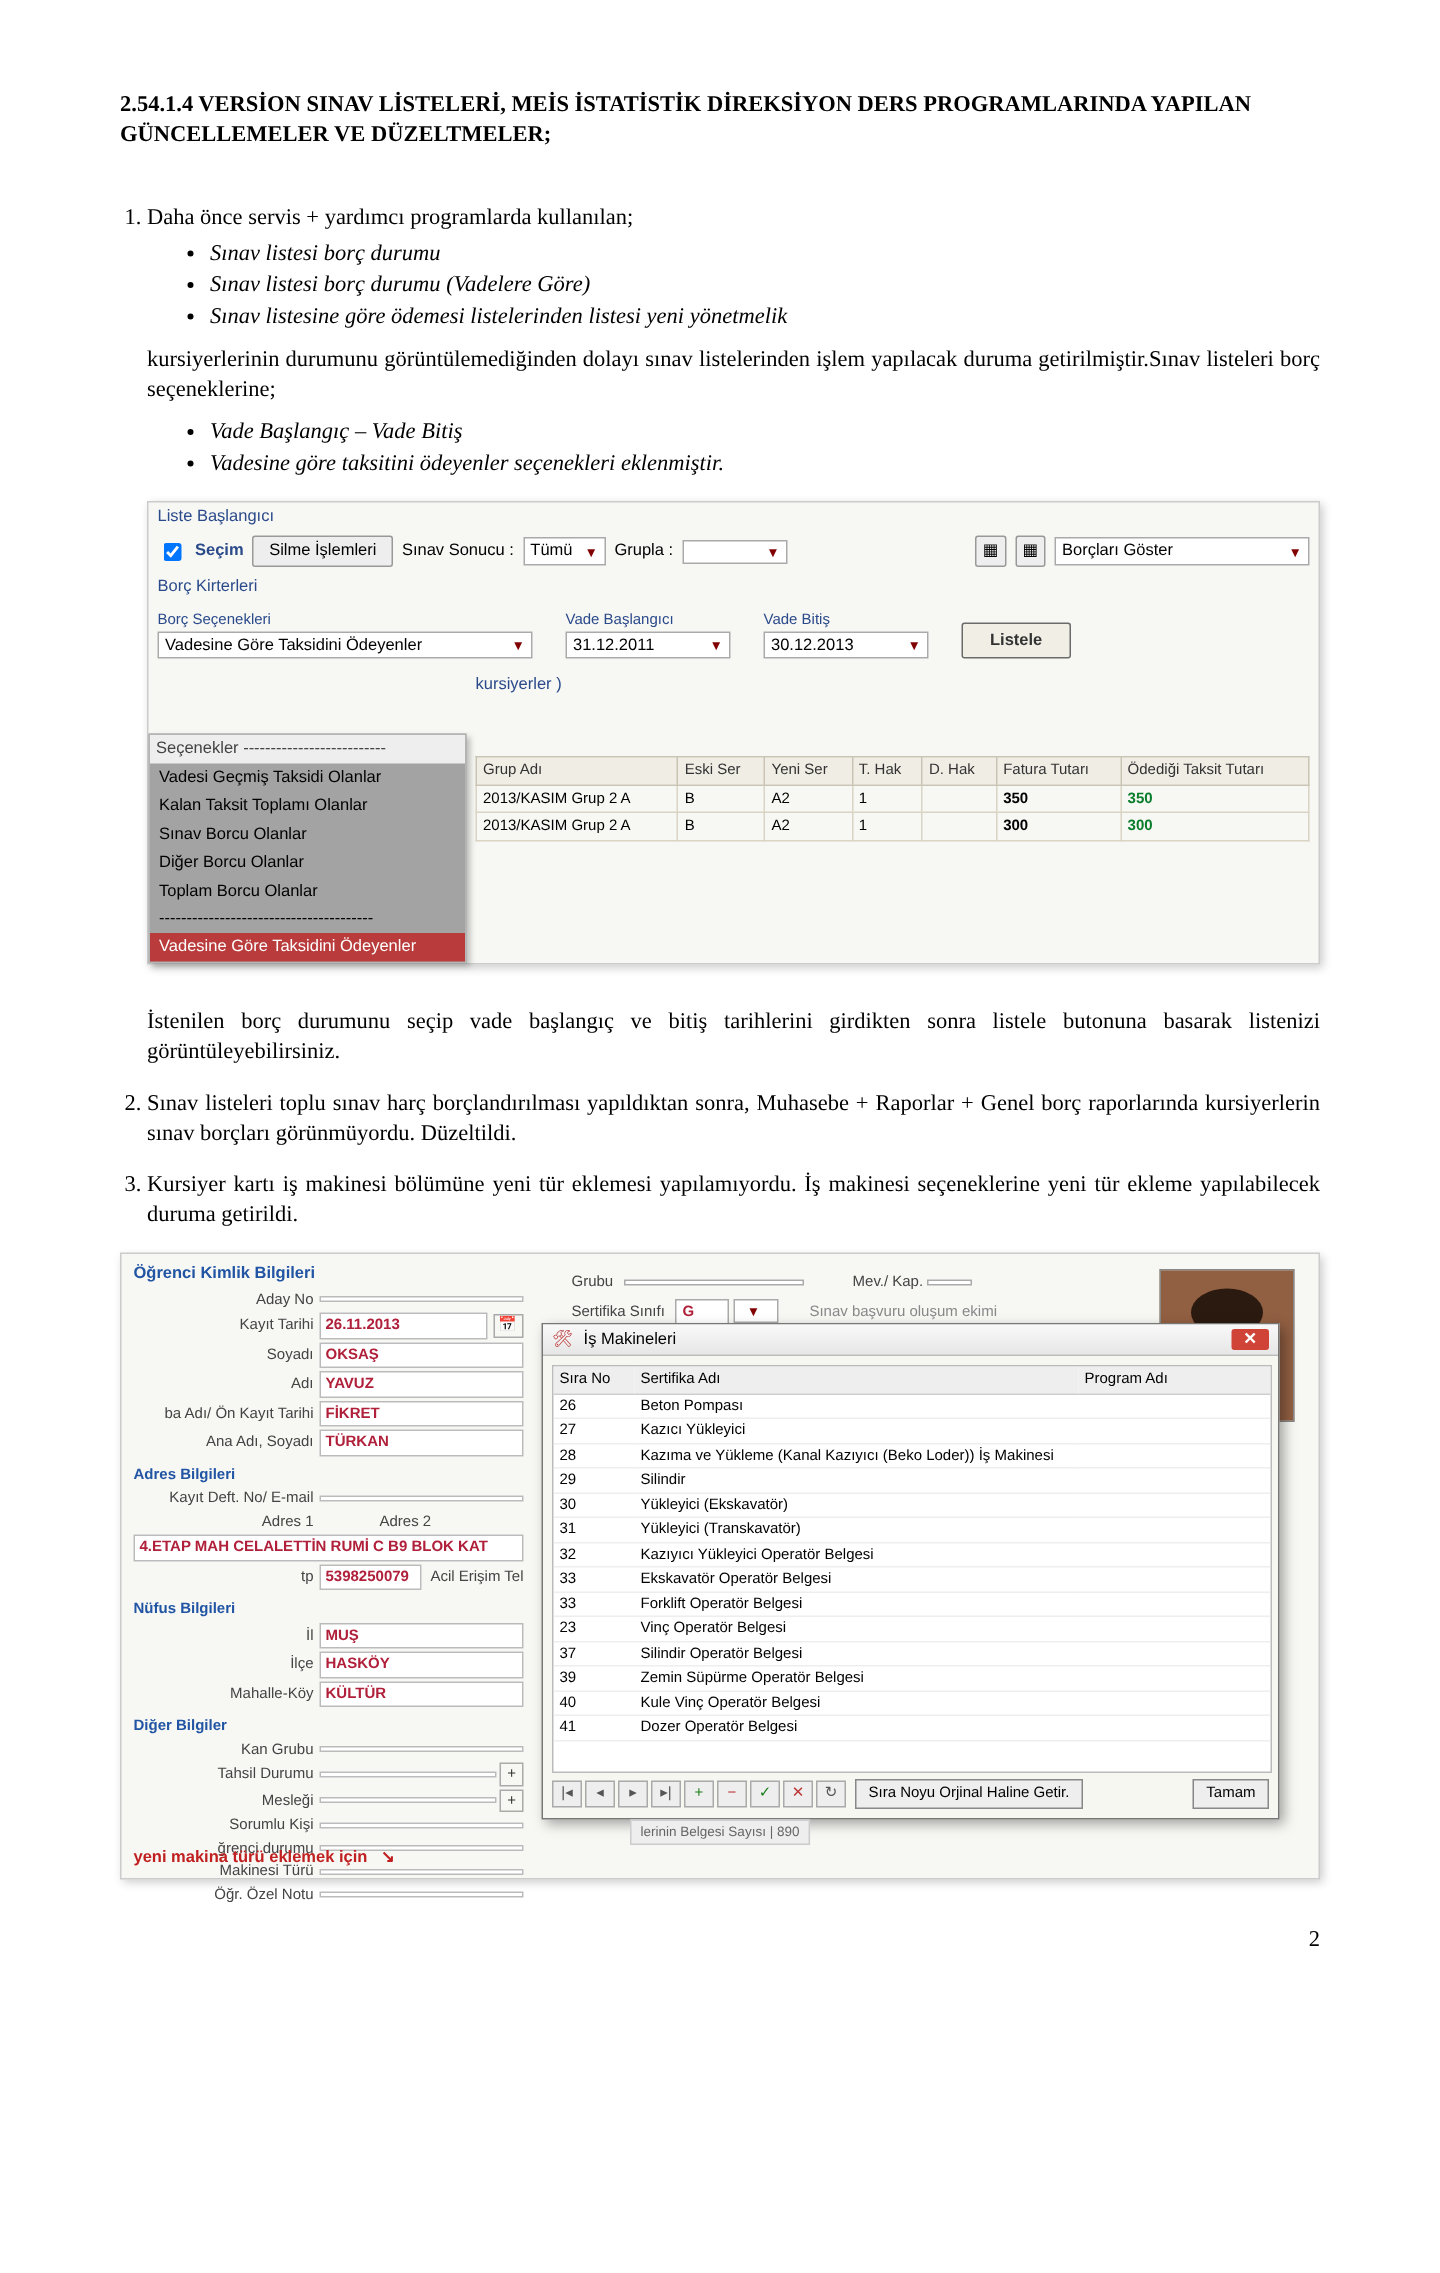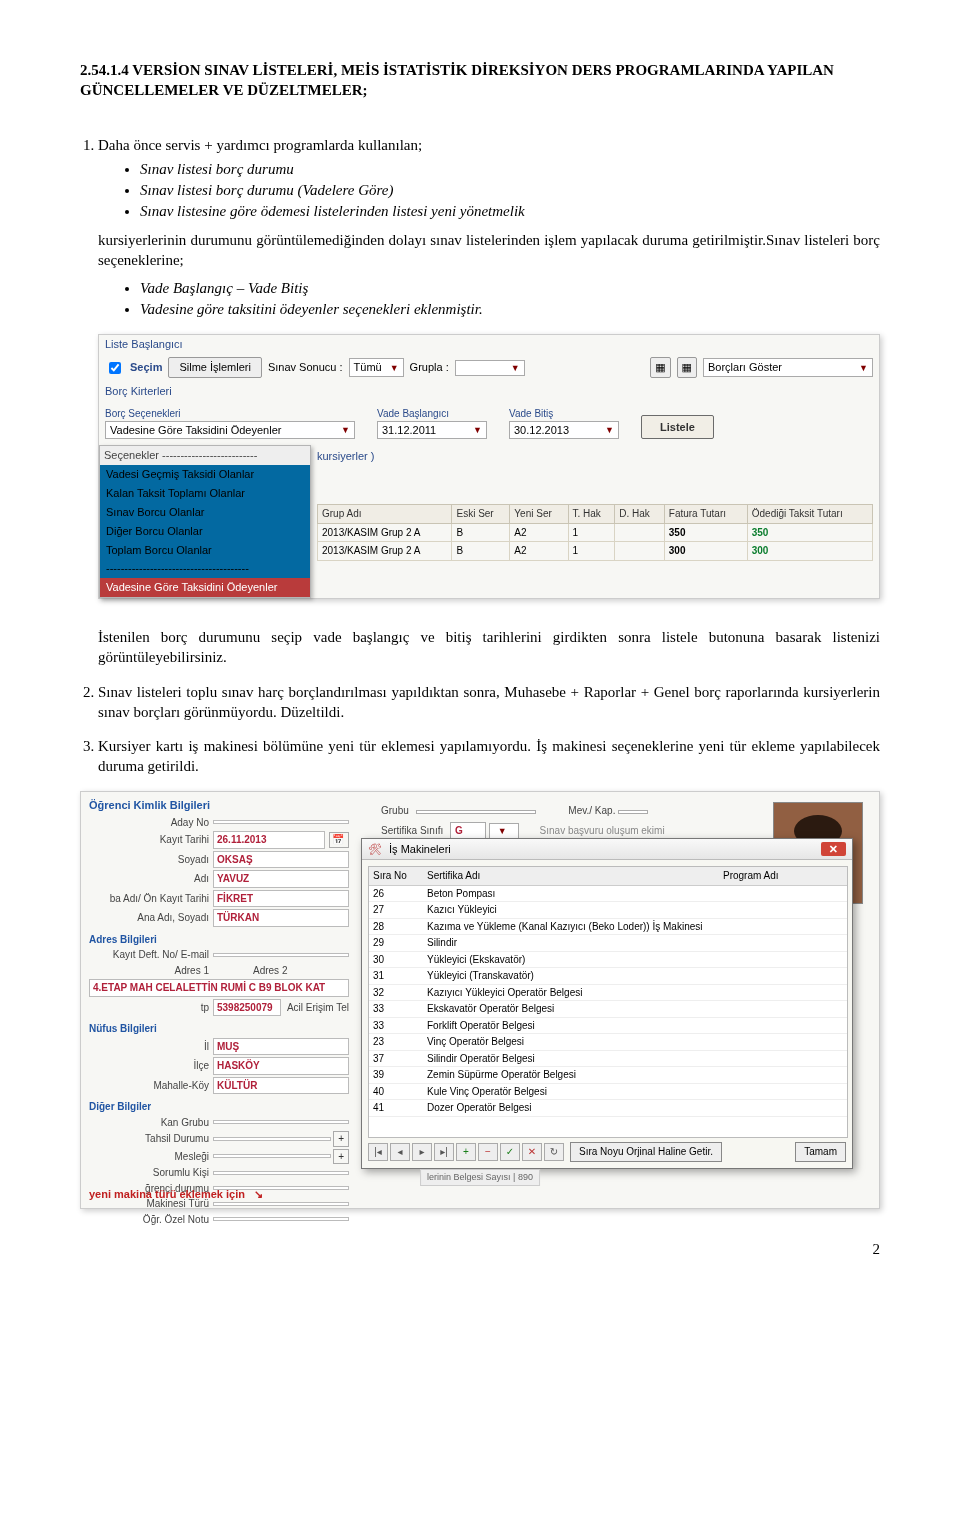--- a/index.html
+++ b/index.html
@@ -70,22 +70,23 @@
   .s1-lblcol { display:flex; flex-direction:column; }
   .s1-small { color:#2a4a8a; font-size:10px; }
   .s1-combo { width:240px; }
   .s1-date { width:100px; }
   .s1-listele {
     display:inline-block; border:1px solid #6b6b6b; padding:4px 18px;
     font-weight:bold; color:#333; background:#f1eee6; border-radius:2px;
   }
   .s1-split { display:flex; }
   .s1-options {
-    width:210px; border:1px solid #b5b5b5; background:#0369a1;
+    width:210px; border:1px solid #b5b5b5; background:#a3a3a3;
     box-shadow:2px 2px 4px rgba(0,0,0,.25);
+    margin-top:44px;
   }
   .s1-options .hdr { background:#eee; padding:2px 4px; color:#444; }
   .s1-options ul { list-style:none; margin:0; padding:0; }
   .s1-options li { padding:2px 6px; }
   .s1-options li.sel { background:#b93b3b; color:#fff; }
   .s1-rightarea { flex:1; padding:4px 6px; }
   .s1-table { width:100%; border-collapse:collapse; font-size:10px; }
   .s1-table th {
     background:#f0ede5; border:1px solid #c9c4b4; padding:2px 4px;
     font-weight:normal; text-align:left; color:#333;

